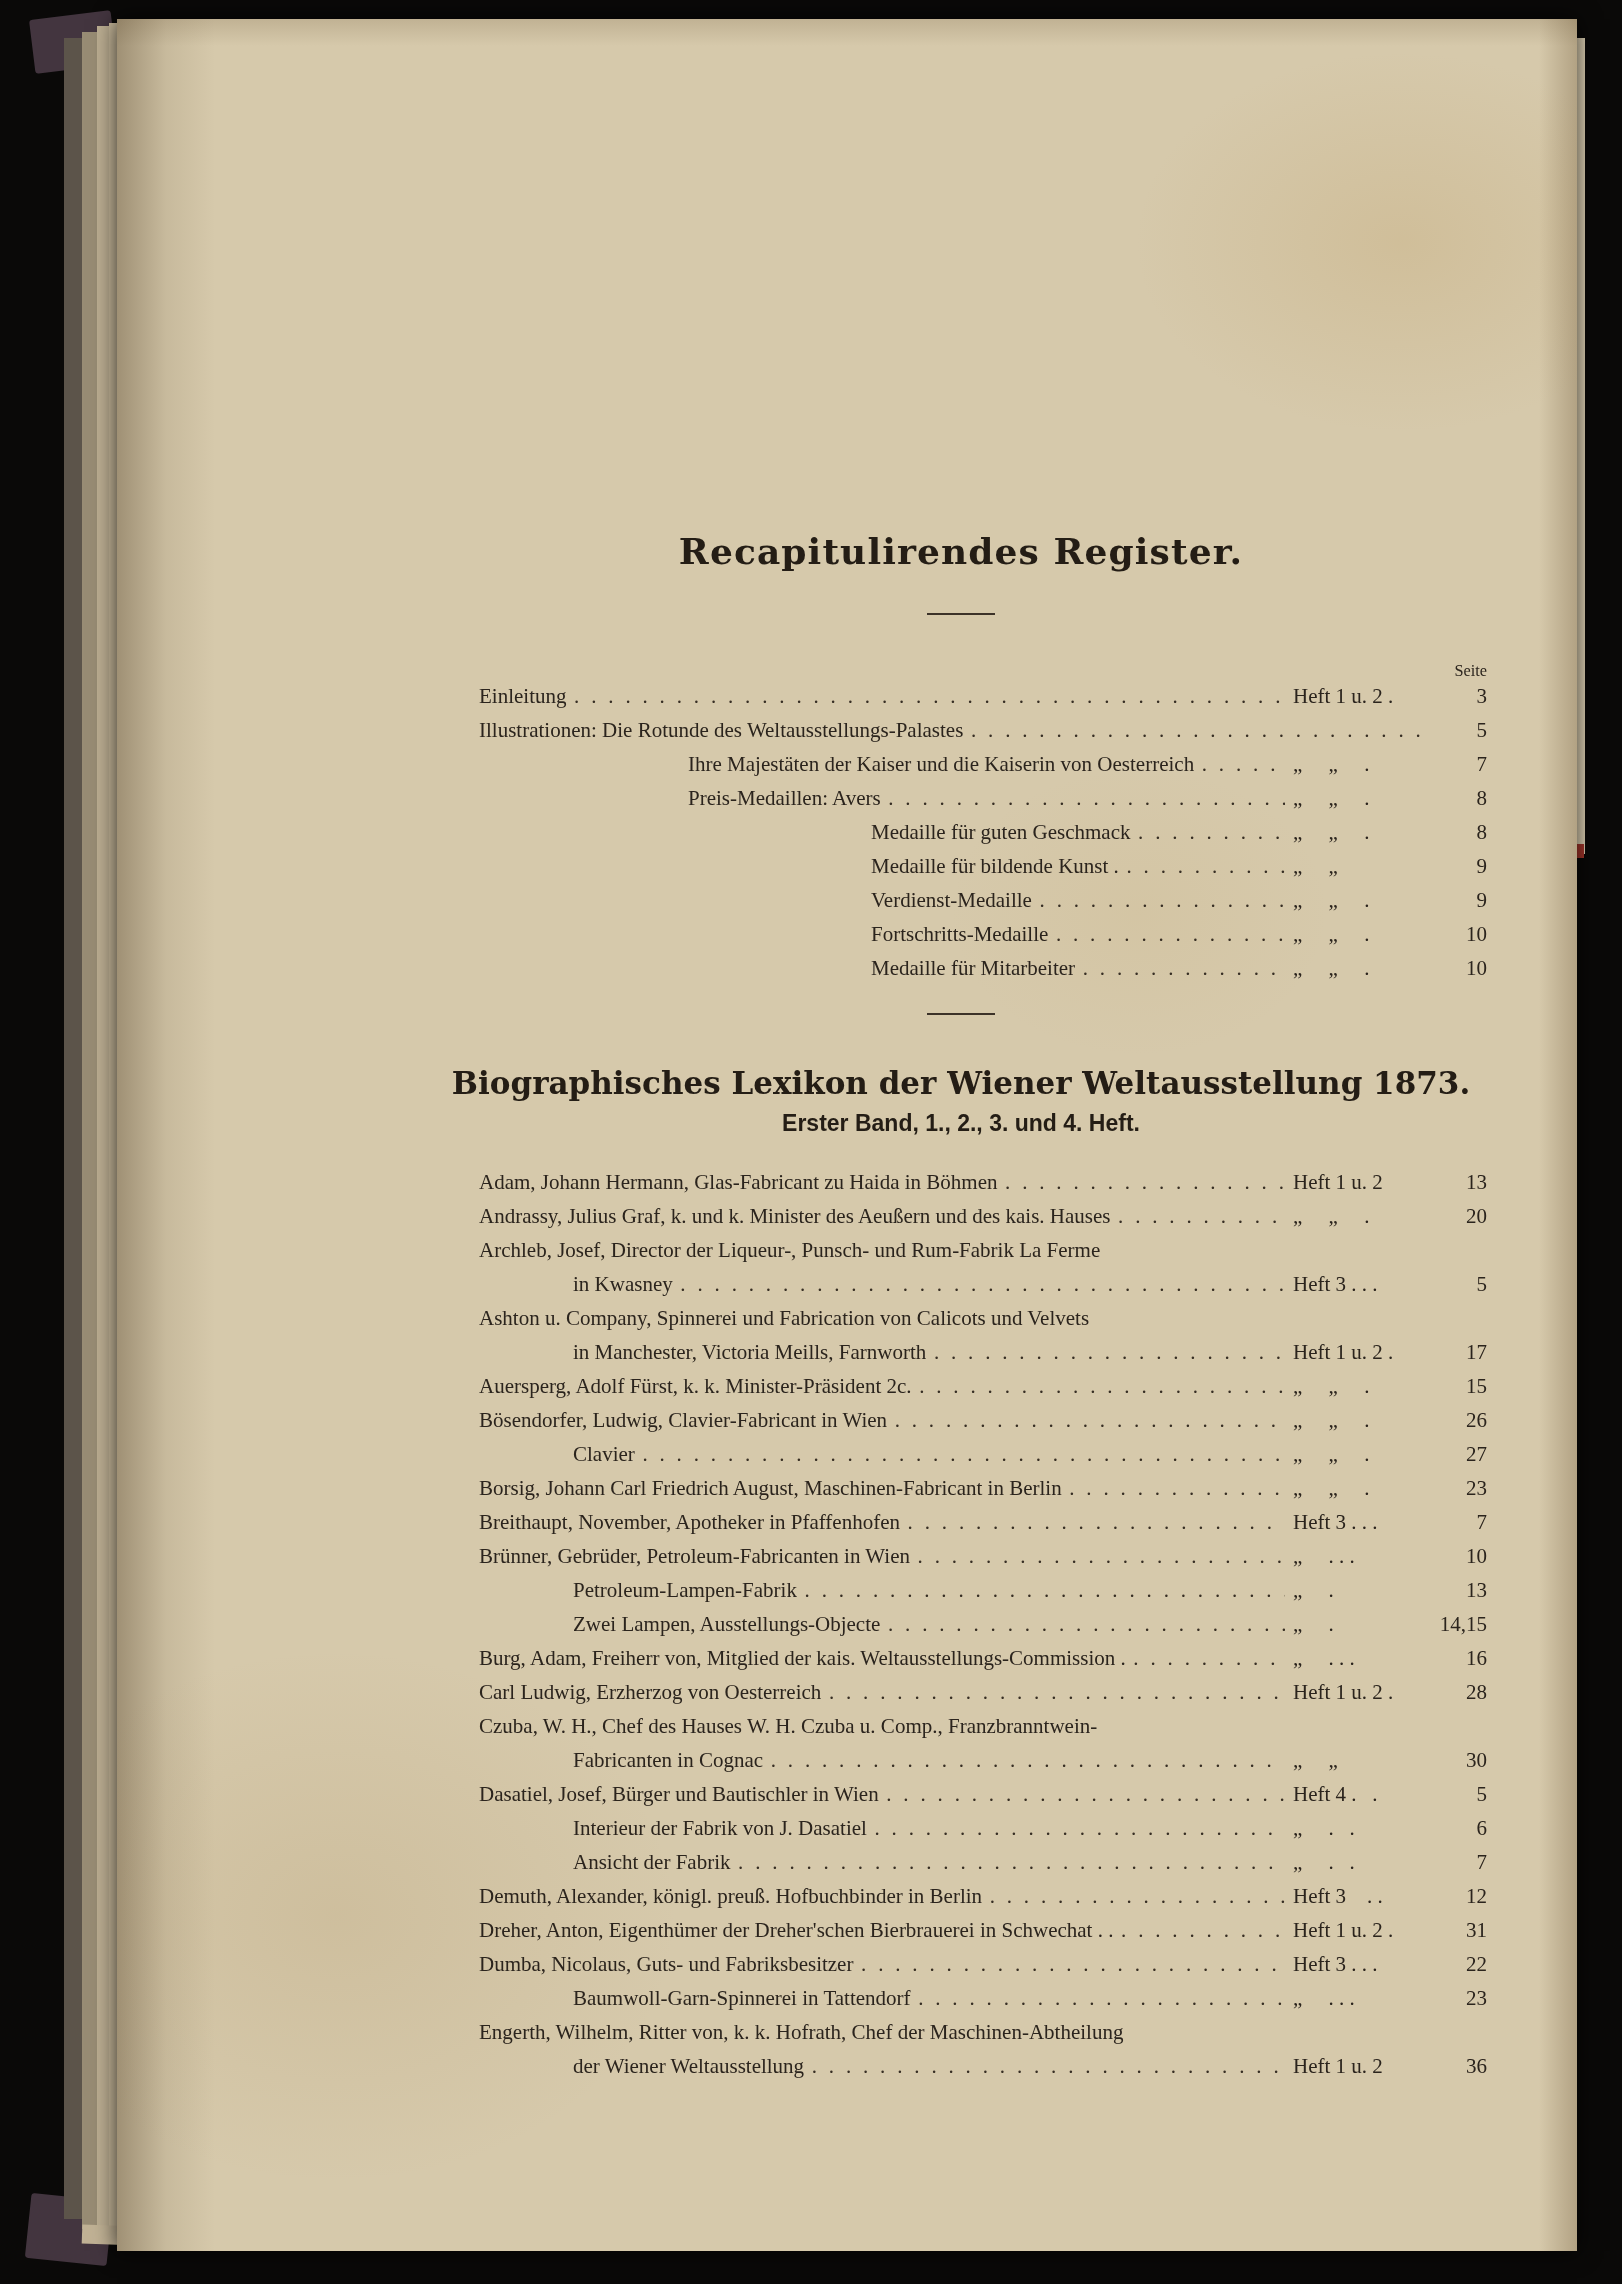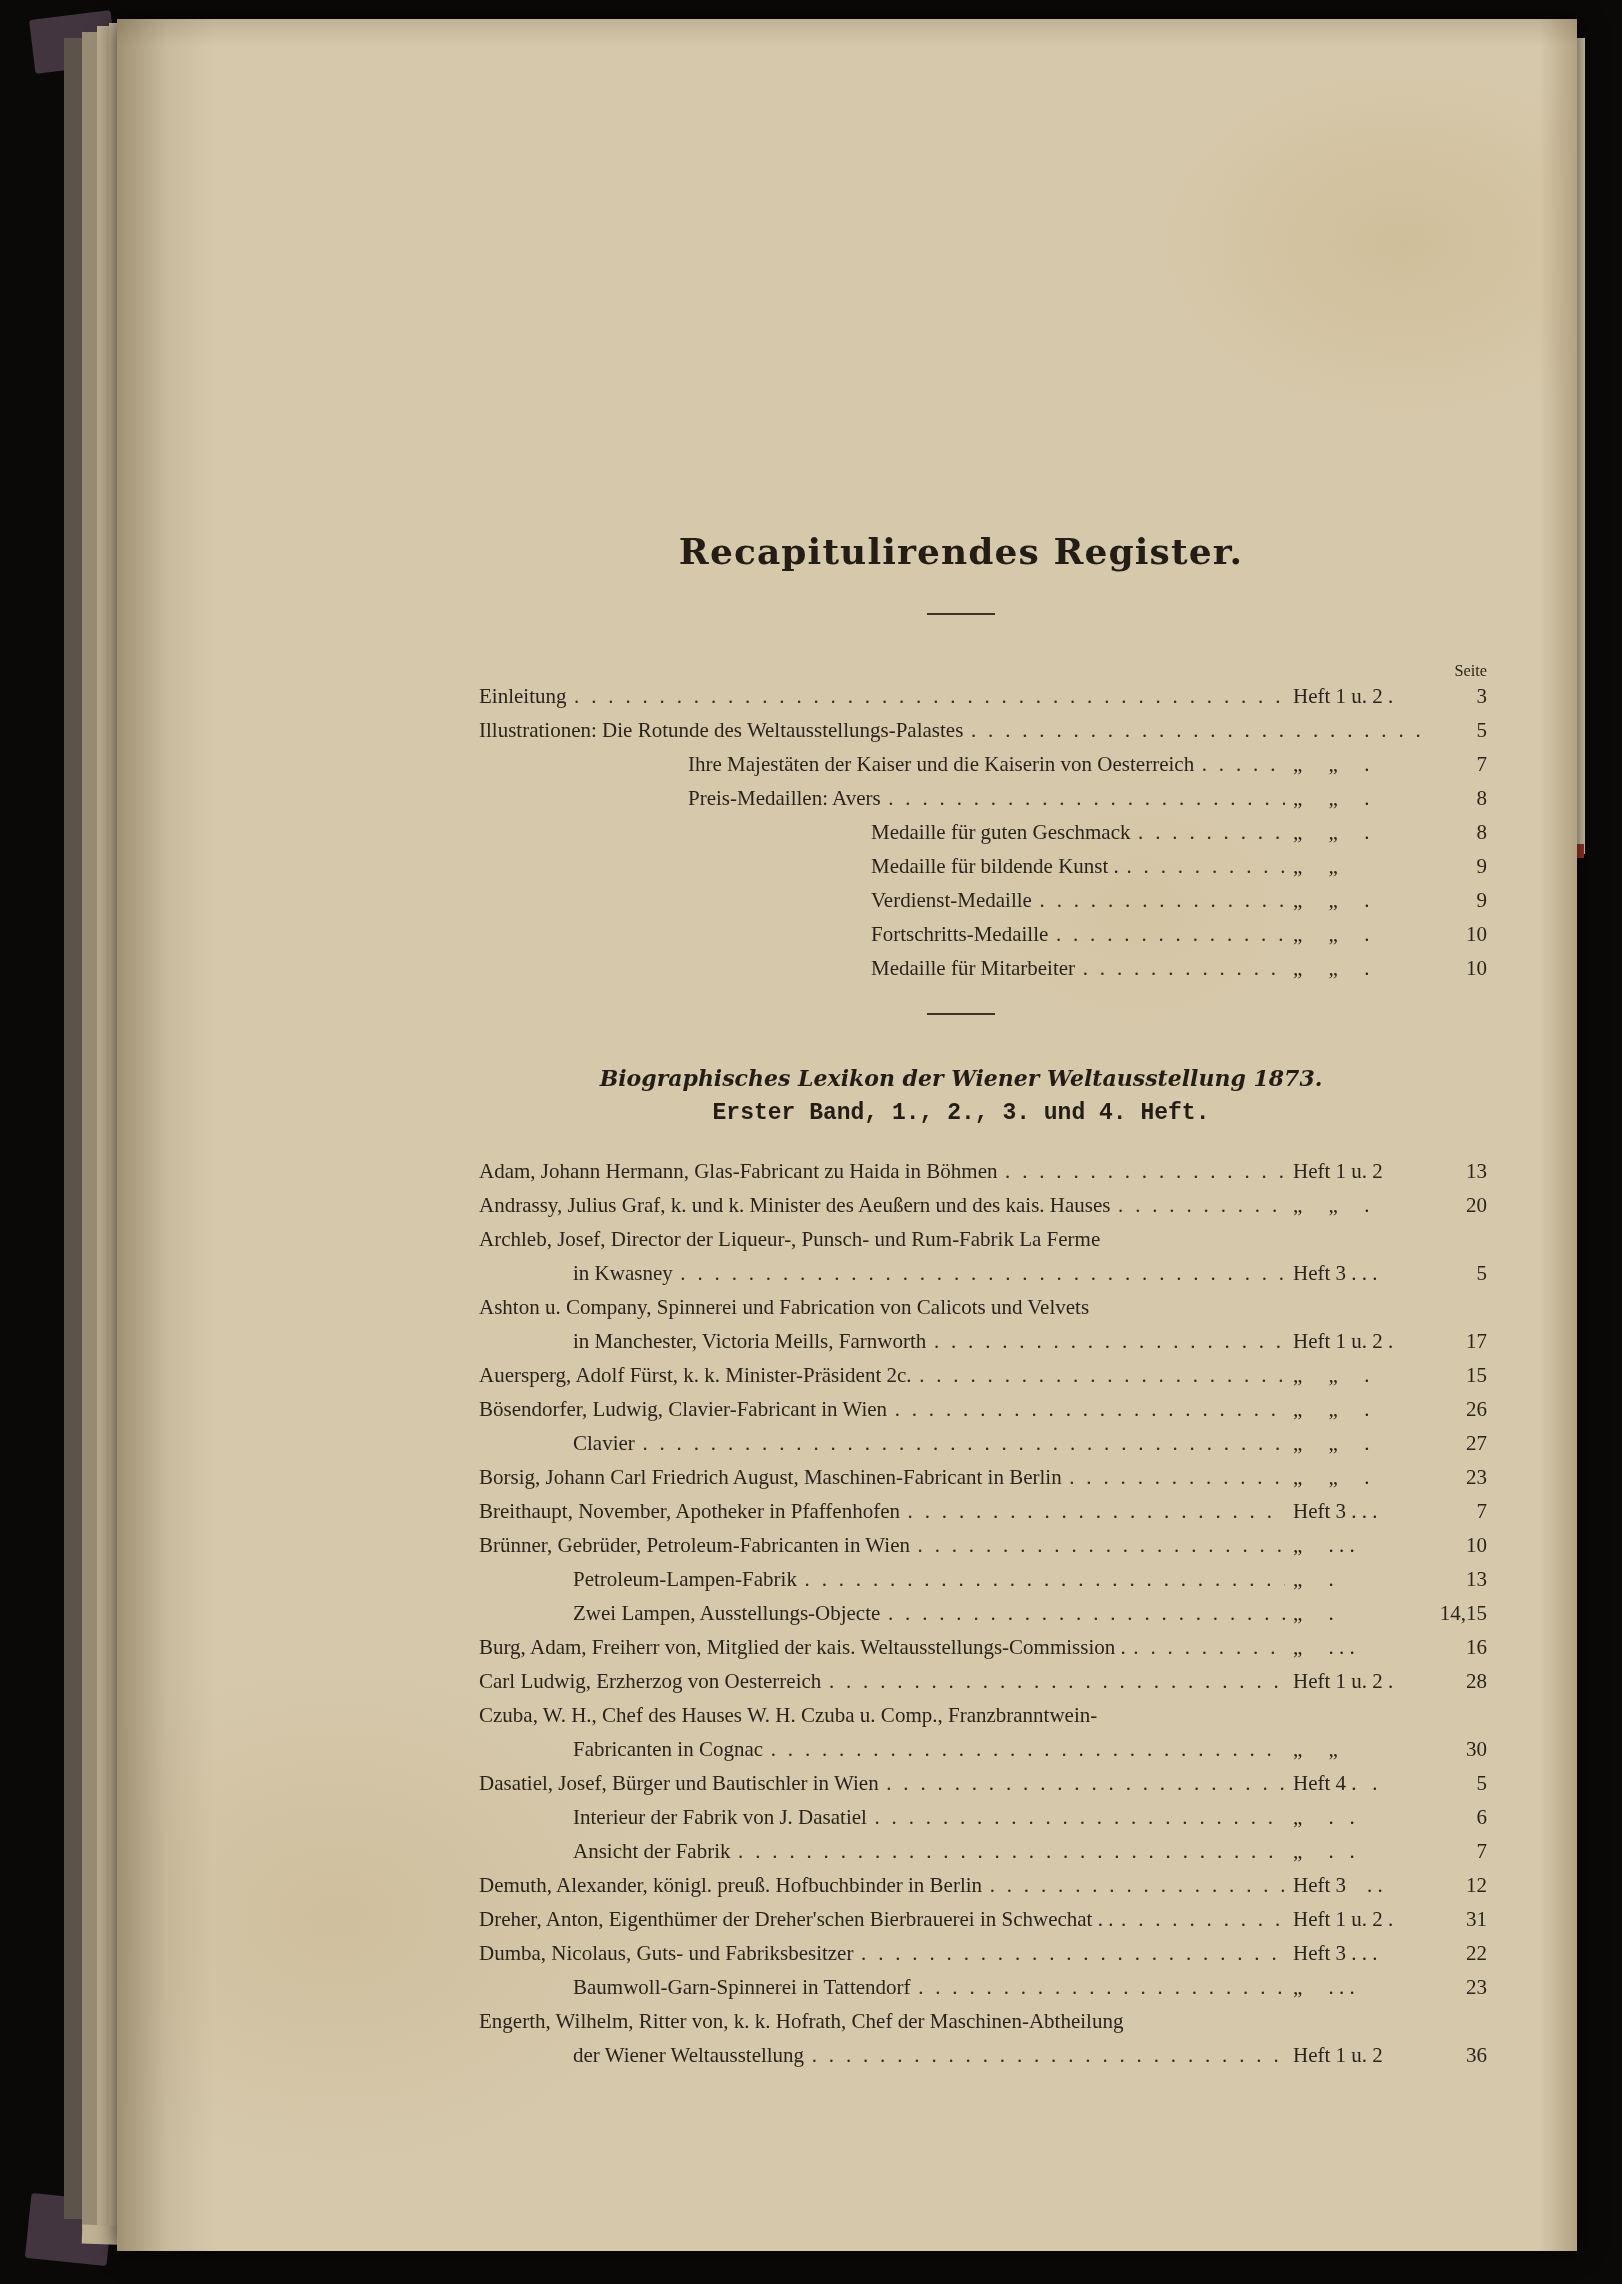--- a/index.html
+++ b/index.html
@@ -57,25 +57,25 @@
   .heft{flex:0 0 146px;white-space:pre;}
   .pagenum{flex:0 0 48px;text-align:right;}
 
   .register .indent-1{padding-left:209px;}
   .register .indent-2{padding-left:392px;}
   .lexikon  .indent-1{padding-left:94px;}
 
   .section-title{
     margin-top:50px;text-align:center;
     font-family:"DejaVu Serif", serif;font-weight:bold;
-    font-size:22px;color:#241d15;font-style:italic;
+    font-size:31px;color:#241d15;
   }
   .section-sub{
     margin-top:8.7px;text-align:center;
-    font-family:Liberation Mono, monospace;font-weight:bold;
+    font-family:Liberation Sans, sans-serif;font-weight:bold;
     font-size:23px;color:#241d15;
   }
   .lexikon{margin-top:28px;}
 </style>
 </head>
 <body>
 
 <div class="cover-corner corner-tl"></div>
 <div class="cover-corner corner-bl"></div>
 <div class="edge-strip edge-a"></div>

